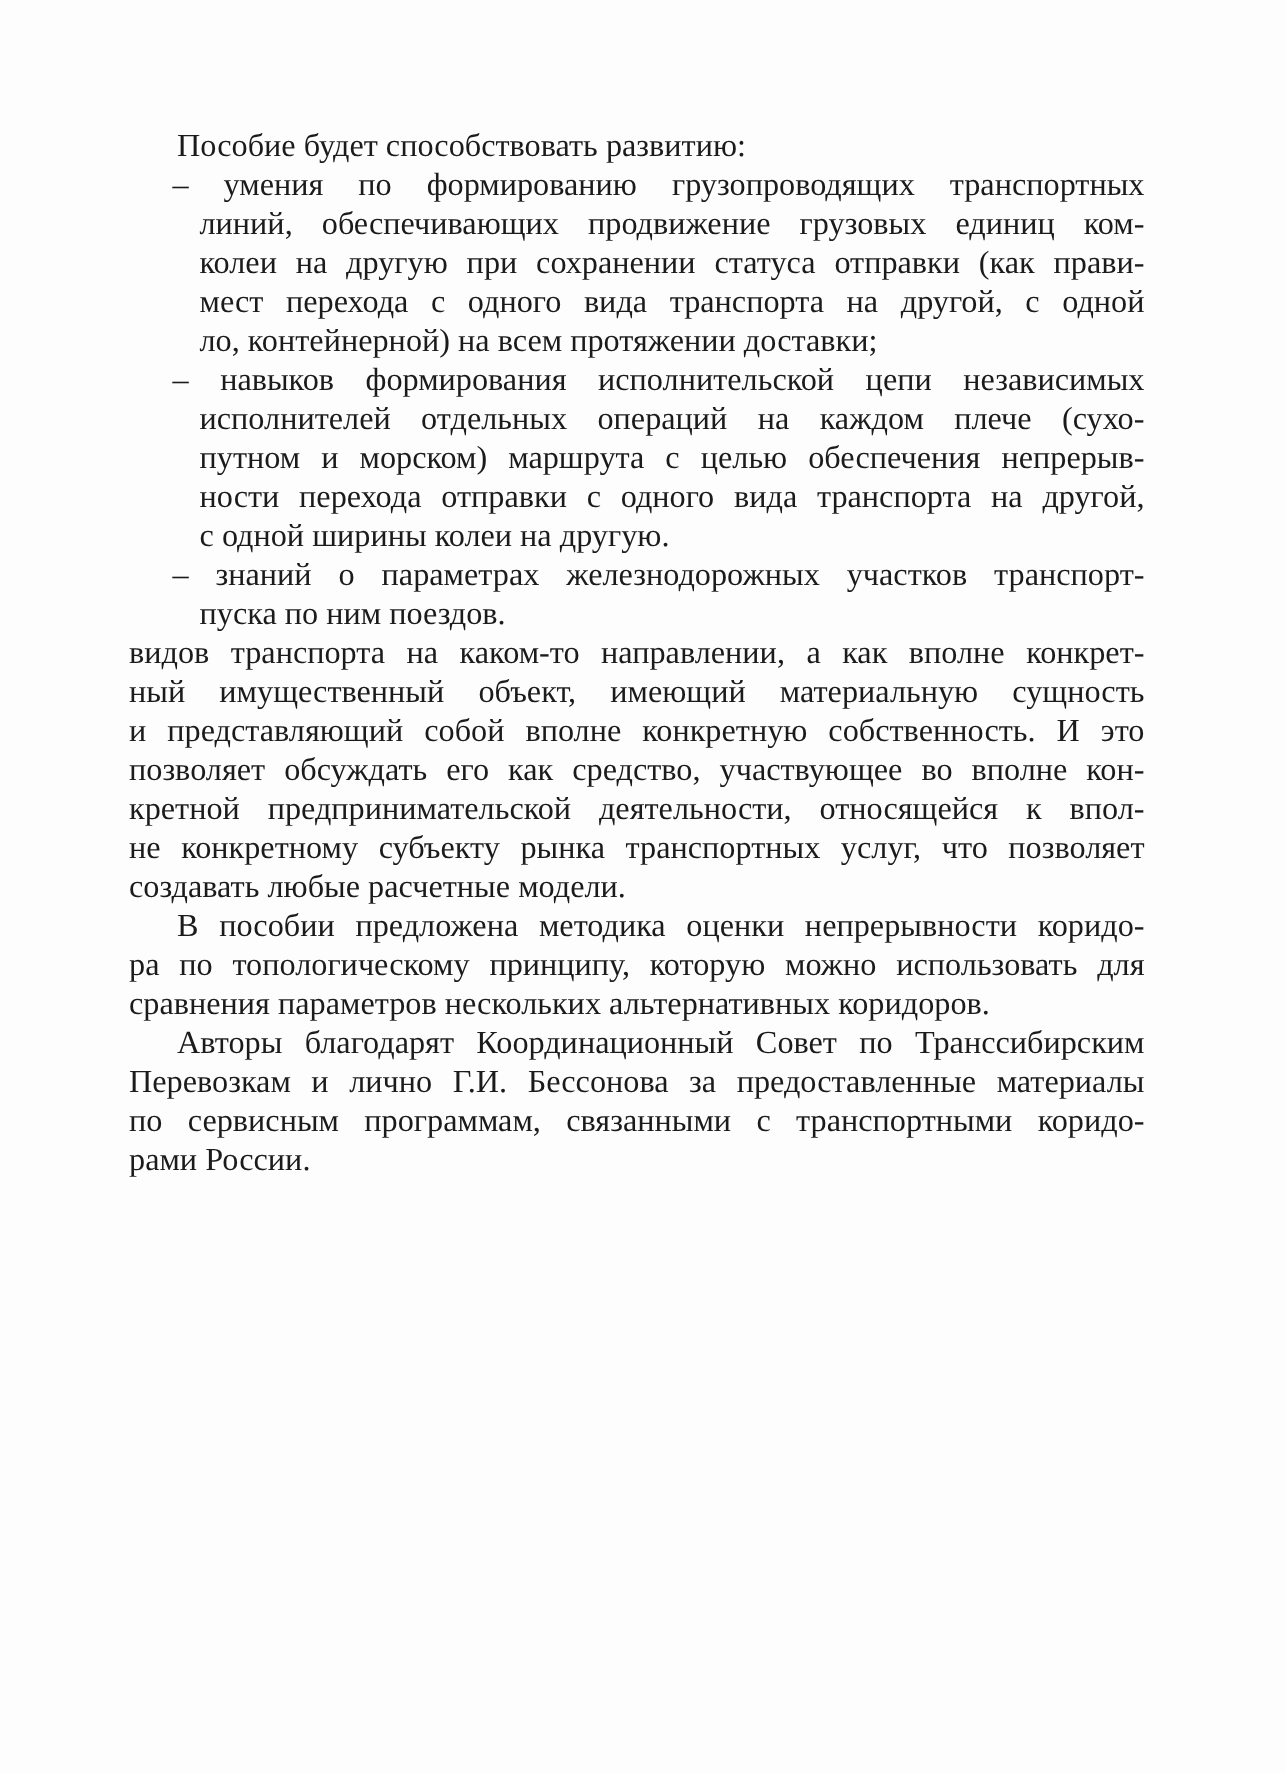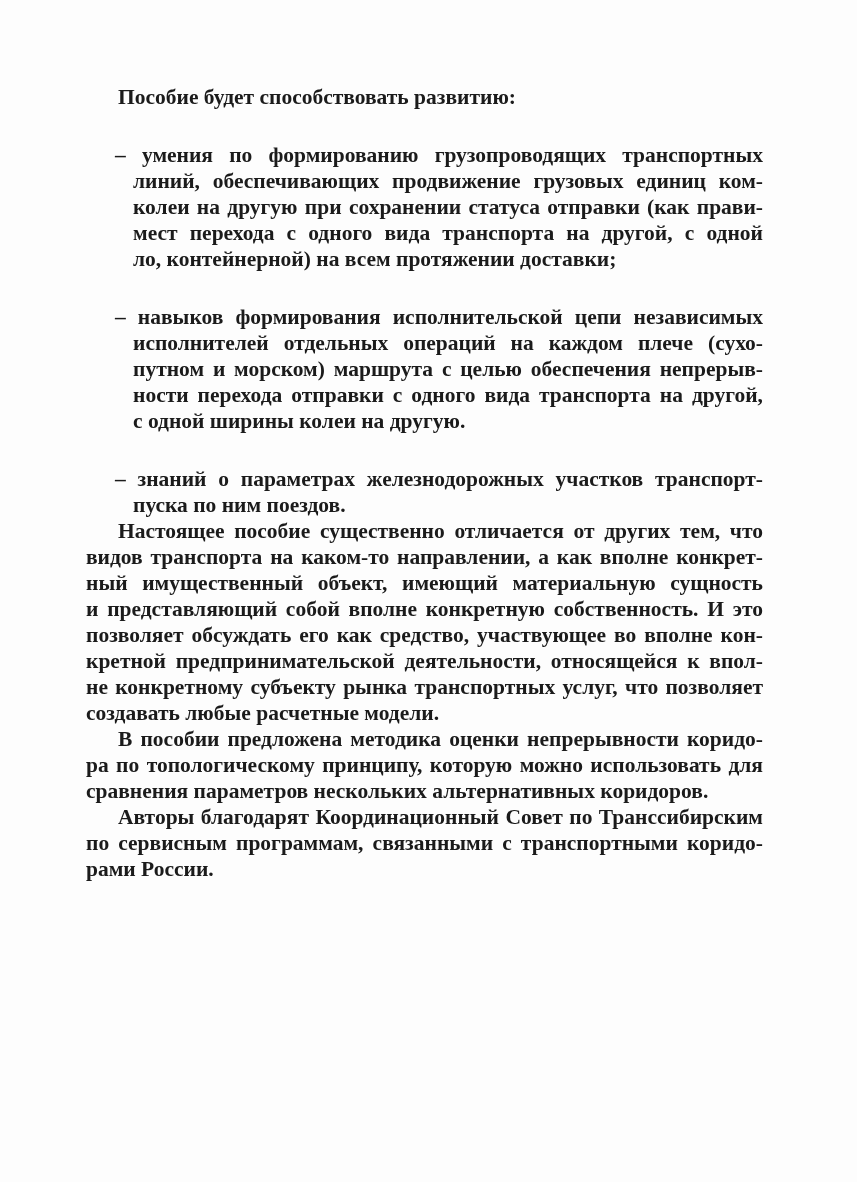--- a/index.html
+++ b/index.html
@@ -21,30 +21,29 @@
     left: 86px;
     top: 84px;
     width: 677px;
     font-size: 21.5px;
     line-height: 26px;
   }
   .line {
     text-align: justify;
     text-align-last: justify;
     white-space: normal;
-    font-weight: bold;
   }
   .line.last {
     text-align: left;
     text-align-last: left;
   }
   
   .line.pi { padding-left: 32px; }
   
-  .line.bf { padding-left: 29px; margin-top: 32px; }
+  .line.bf { padding-left: 29px; }
   
   .line.bc { padding-left: 47px; text-align: right; }
 </style>
 </head>
 <body>
 
 <div class="page">
   <div class="text-block">
 
     <div class="para">
@@ -66,36 +65,36 @@
       <div class="line bc">ности перехода отправки с одного вида транспорта на другой,</div>
       <div class="line bc last">с одной ширины колеи на другую.</div>
     </div>
 
     <div class="para">
       <div class="line bf">– знаний о параметрах железнодорожных участков транспорт-</div>
       <div class="line bc last">пуска по ним поездов.</div>
     </div>
 
     <div class="para">
-      <div class="line pi">Настоящее пособие существенно отличается от других тем, что</div>
       <div class="line">видов транспорта на каком-то направлении, а как вполне конкрет-</div>
       <div class="line">ный имущественный объект, имеющий материальную сущность</div>
       <div class="line">и представляющий собой вполне конкретную собственность. И это</div>
       <div class="line">позволяет обсуждать его как средство, участвующее во вполне кон-</div>
       <div class="line">кретной предпринимательской деятельности, относящейся к впол-</div>
       <div class="line">не конкретному субъекту рынка транспортных услуг, что позволяет</div>
       <div class="line last">создавать любые расчетные модели.</div>
     </div>
 
     <div class="para">
       <div class="line pi">В пособии предложена методика оценки непрерывности коридо-</div>
       <div class="line">ра по топологическому принципу, которую можно использовать для</div>
       <div class="line last">сравнения параметров нескольких альтернативных коридоров.</div>
     </div>
 
     <div class="para">
       <div class="line pi">Авторы благодарят Координационный Совет по Транссибирским</div>
+      <div class="line">Перевозкам и лично Г.И. Бессонова за предоставленные материалы</div>
       <div class="line">по сервисным программам, связанными с транспортными коридо-</div>
       <div class="line last">рами России.</div>
     </div>
 
   </div>
 </div>
 
 </body></html>

